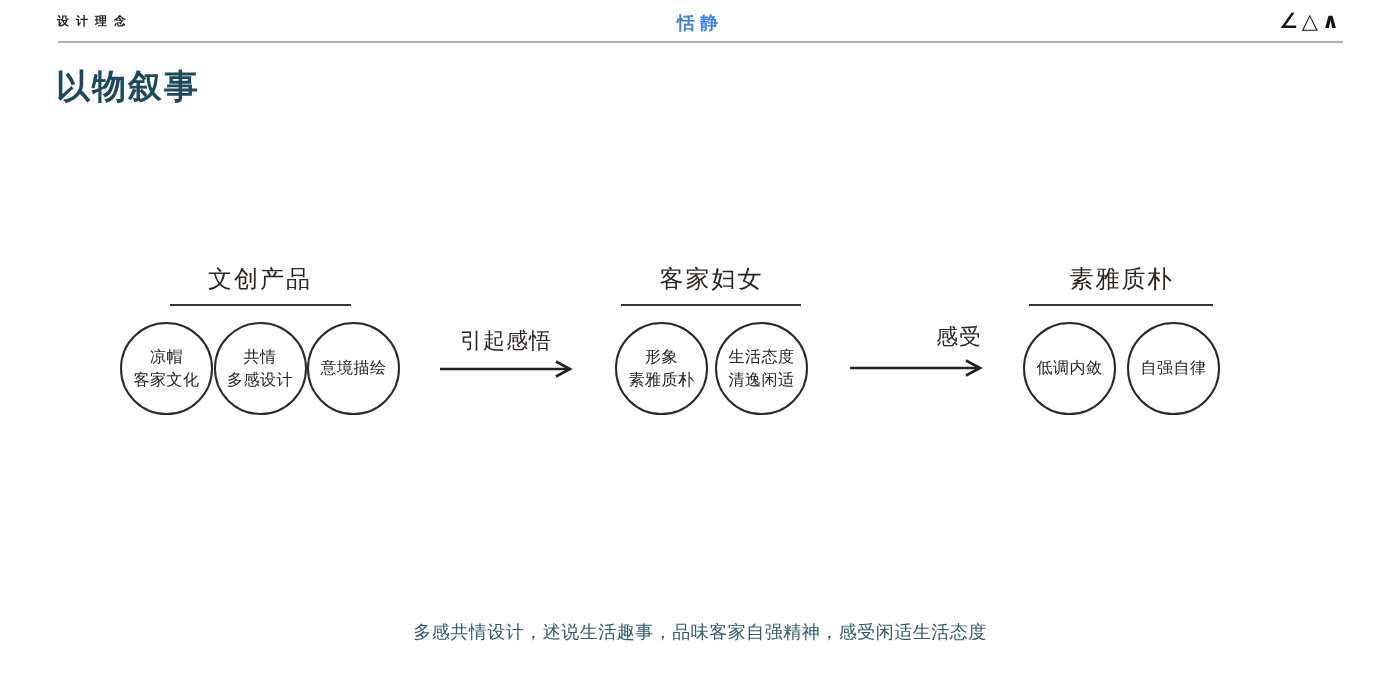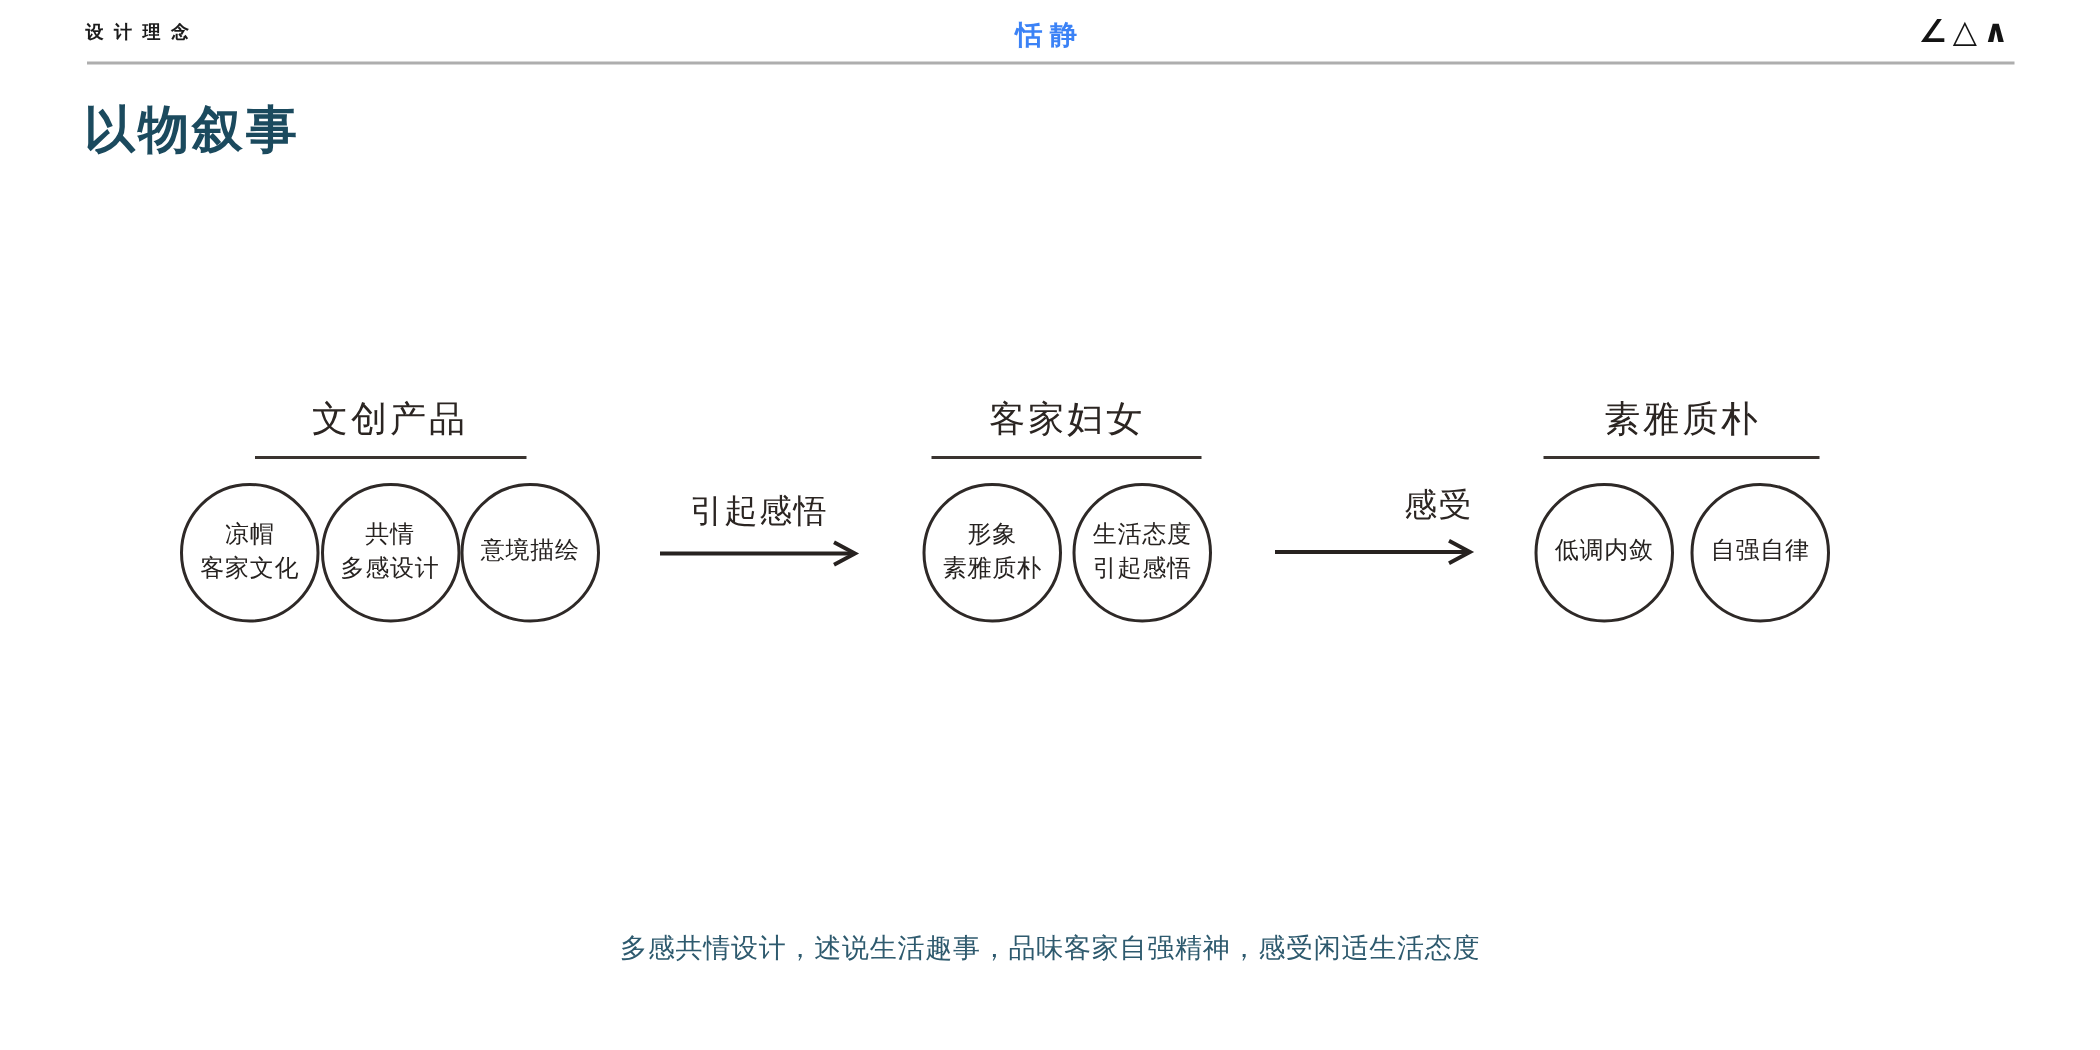--- a/index.html
+++ b/index.html
@@ -129,21 +129,21 @@
 <div class="abs group group-2">
   <div class="group-label">客家妇女</div>
   <div class="group-underline"></div>
   <div class="circle-row">
     <div class="concept-circle">
       <div class="circle-text">形象
 素雅质朴</div>
     </div>
     <div class="concept-circle">
       <div class="circle-text">生活态度
-引起感悟</div>
+清逸闲适</div>
     </div>
   </div>
 </div>
 
 <div class="abs arrow-label arrow-label-2">感受</div>
 <svg class="abs arrow-svg-2" width="134" height="20" viewBox="0 0 134 20">
   <line x1="1" y1="10" x2="130" y2="10" stroke="#272220" stroke-width="2.6"></line>
   <polyline points="117,2.5 131,10 117,17.5" fill="none" stroke="#272220" stroke-width="2.6" stroke-linejoin="miter"></polyline>
 </svg>
 

